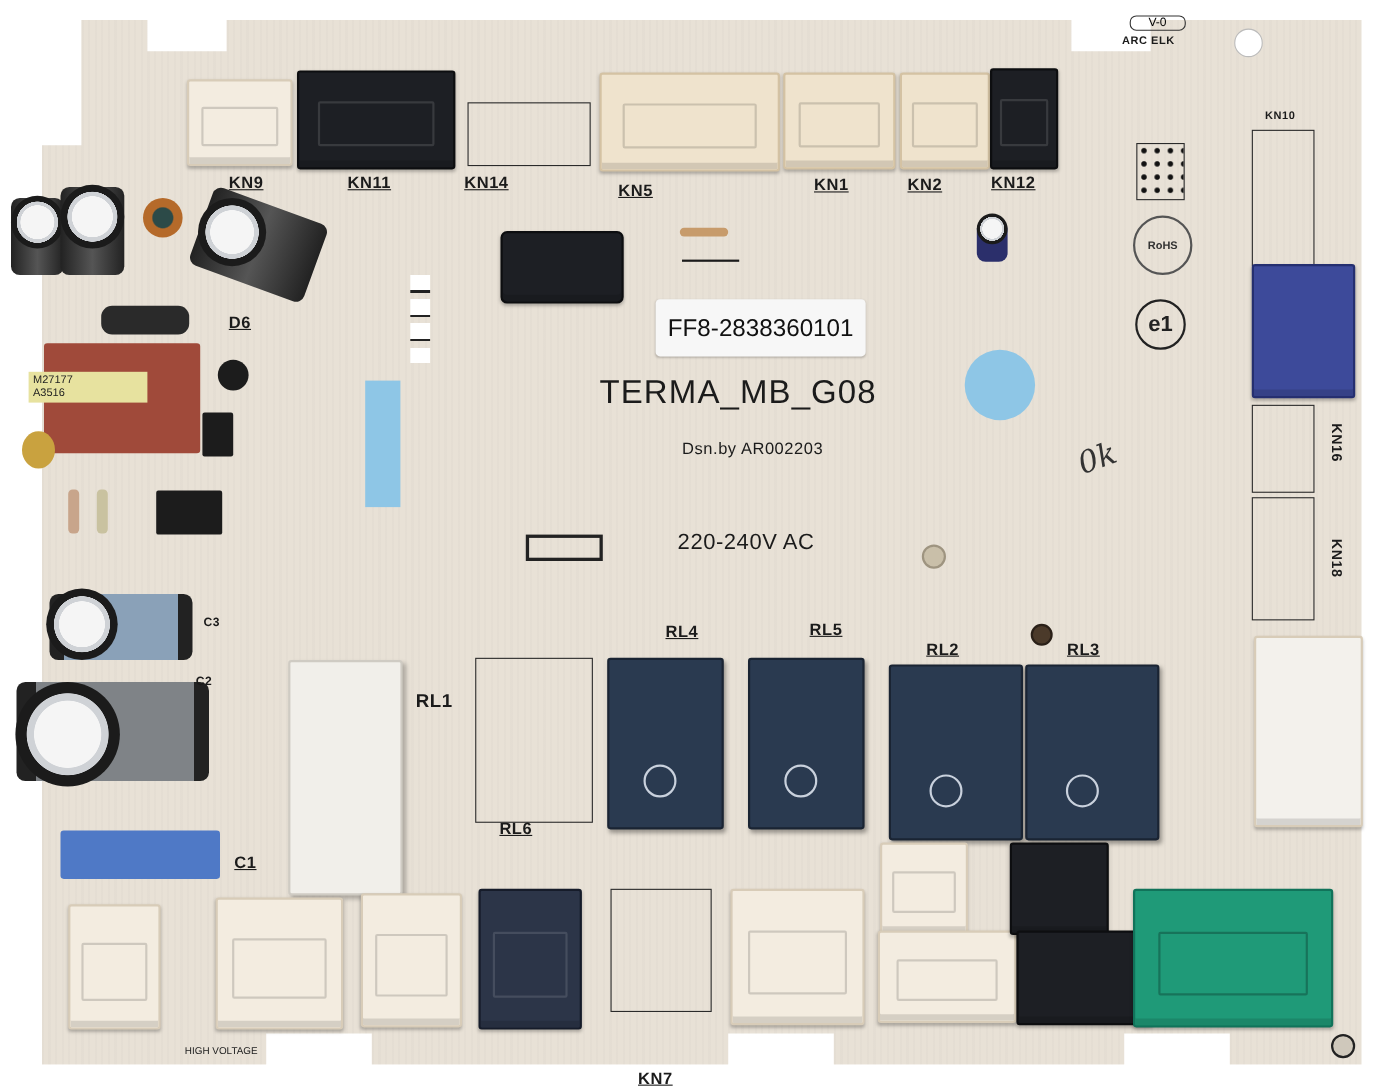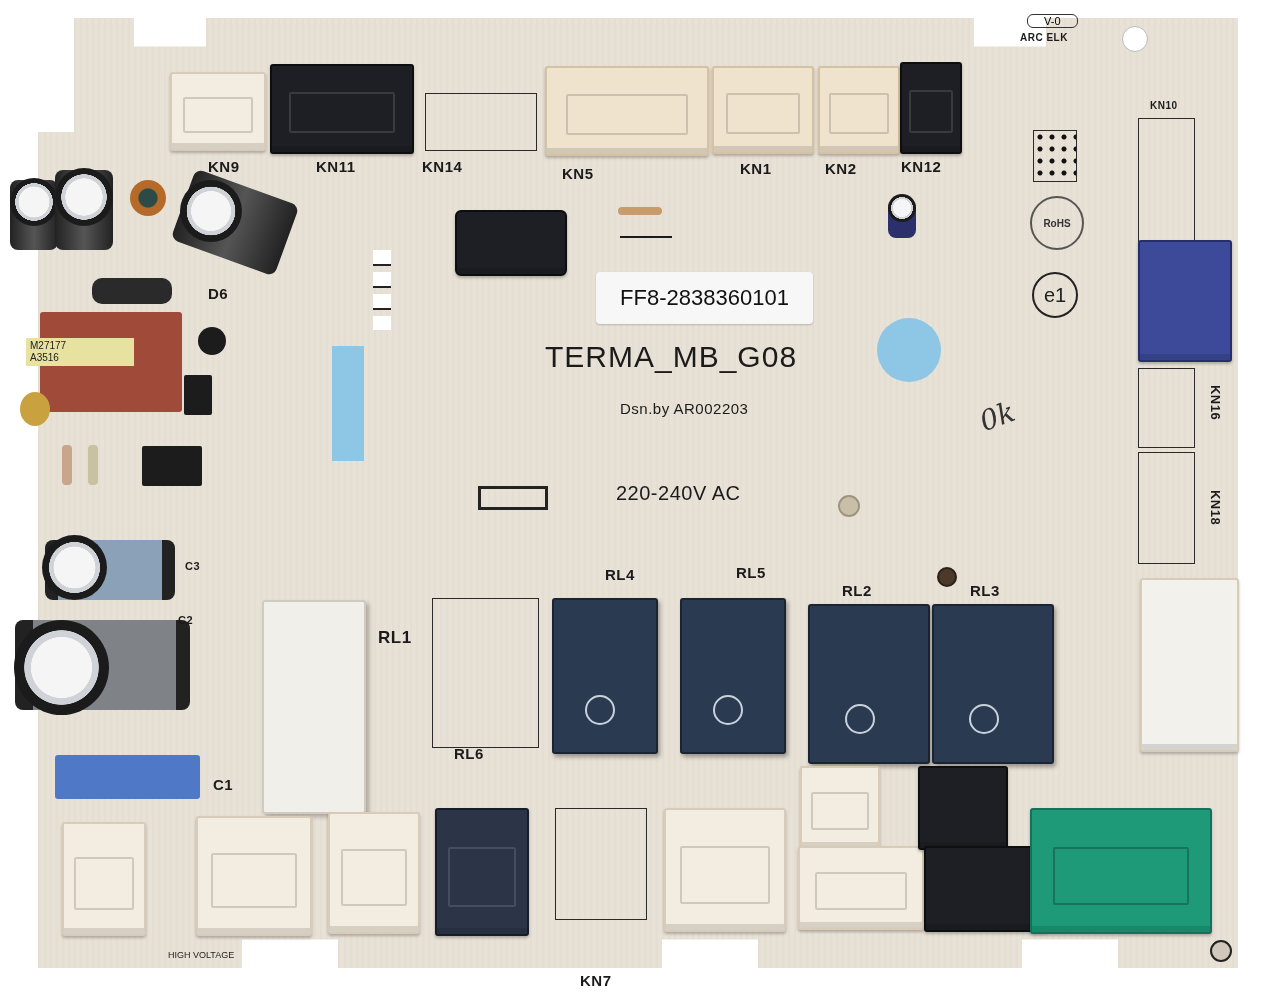--- a/index.html
+++ b/index.html
@@ -2,21 +2,21 @@
 <html><head>
 <meta charset="utf-8">
 <style>
   html,body{margin:0;padding:0;background:#ffffff;}
   body{width:1261px;height:993px;position:relative;overflow:hidden;font-family:"Liberation Sans",sans-serif;}
   .board{position:absolute;left:38px;top:18px;width:1200px;height:950px;background:#e8e1d6;
     clip-path:polygon(0% 12%,3% 12%,3% 0%,8% 0%,8% 3%,14% 3%,14% 0%,78% 0%,78% 3%,84% 3%,84% 0%,100% 0%,100% 100%,90% 100%,90% 97%,82% 97%,82% 100%,60% 100%,60% 97%,52% 97%,52% 100%,25% 100%,25% 97%,17% 97%,17% 100%,0% 100%);
     background-image:repeating-linear-gradient(90deg,rgba(0,0,0,0.015) 0 2px,transparent 2px 6px);}
   .abs{position:absolute;}
   .silk{position:absolute;color:#1b1b1b;font-weight:bold;letter-spacing:0.5px;}
-  .lbl{font-size:15px;}
+  .lbl{font-size:15px;text-decoration:underline;}
   .conn{position:absolute;border-radius:3px;box-shadow:inset 0 -6px 0 rgba(0,0,0,0.12),0 2px 3px rgba(0,0,0,0.25);}
   .conn.white{background:#f3ece0;border:2px solid #d8ccb8;}
   .conn.cream{background:#efe3cd;border:2px solid #d4c2a3;}
   .conn.black{background:#1d1f24;border:2px solid #0d0e10;}
   .conn.blue{background:#3d4a9a;border:2px solid #252f70;}
   .conn.navy{background:#2c3548;border:2px solid #161c2a;}
   .conn.green{background:#1f9a78;border:2px solid #11735a;}
   .conn .slot{position:absolute;left:12%;right:12%;top:30%;bottom:22%;border:2px solid rgba(0,0,0,0.15);border-radius:2px;}
   .relay{position:absolute;background:#2a3a50;border:2px solid #1a2433;border-radius:3px;box-shadow:2px 3px 4px rgba(0,0,0,0.35);}
   .relay .mark{position:absolute;left:30%;bottom:18%;width:26px;height:26px;border-radius:50%;border:2px solid #c9d1dd;}
@@ -69,39 +69,39 @@
 <div class="conn black" style="left:900px;top:62px;width:58px;height:88px;">
     <div class="slot" style="border-color:rgba(255,255,255,0.12)"></div>
   </div>
 <div class="silk lbl" style="left:901px;top:158px;">KN12</div>
 
 <div class="abs" style="left:1027px;top:14px;border:1px solid #333;border-radius:6px;padding:0 16px;font-size:11px;">V-0</div>
 <div class="silk" style="left:1020px;top:32px;font-size:10px;font-weight:bold;">ARC ELK</div>
 <div class="hole" style="left:1122px;top:26px;width:24px;height:24px;background:#fff;border:1px solid #bbb;"></div>
 <div class="outline" style="left:1033px;top:130px;width:42px;height:50px;border-width:1px;background:radial-gradient(circle,#111 2px,transparent 3px) 0 0/12px 12px;"></div>
 <div class="abs" style="left:1030px;top:196px;width:50px;height:50px;border:2px solid #555;border-radius:50%;display:flex;align-items:center;justify-content:center;font-size:10px;font-weight:bold;color:#333;">RoHS</div>
-<div class="abs" style="left:1032px;top:272px;width:42px;height:42px;border:2px solid #222;border-radius:50%;display:flex;align-items:center;justify-content:center;font-size:20px;font-weight:normal;color:#222;">e1</div>
+<div class="abs" style="left:1032px;top:272px;width:42px;height:42px;border:2px solid #222;border-radius:50%;display:flex;align-items:center;justify-content:center;font-size:20px;font-weight:bold;color:#222;">e1</div>
 
 <div class="outline" style="left:1138px;top:118px;width:55px;height:122px;border-width:1px;"></div>
 <div class="silk" style="left:1150px;top:100px;font-size:10px;">KN10</div>
 <div class="conn blue" style="left:1138px;top:240px;width:90px;height:118px;"></div>
 <div class="outline" style="left:1138px;top:368px;width:55px;height:78px;border-width:1px;"></div>
 <div class="silk" style="left:1198px;top:395px;font-size:13px;transform:rotate(90deg);">KN16</div>
 <div class="outline" style="left:1138px;top:452px;width:55px;height:110px;border-width:1px;"></div>
 <div class="silk" style="left:1198px;top:500px;font-size:13px;transform:rotate(90deg);">KN18</div>
 <div class="conn white" style="left:1140px;top:578px;width:95px;height:170px;background:#f3f1ec;"></div>
 
 <div class="conn black" style="left:455px;top:210px;width:108px;height:62px;border-radius:6px;"></div>
 
 <div class="abs" style="left:618px;top:207px;width:44px;height:8px;background:#c79b6b;border-radius:4px;"></div>
 <div class="trace" style="left:620px;top:236px;width:52px;height:2px;"></div>
 <div class="cap-body" style="left:888px;top:200px;width:28px;height:38px;background:#2b2f6b;"></div>
 <div class="cap" style="left:888px;top:194px;width:28px;height:28px;"></div>
 
-<div class="sticker" style="left:596px;top:272px;width:217px;height:52px;">FF8-2838360101</div>
+<div class="sticker" style="left:596px;top:272px;width:191px;height:52px;">FF8-2838360101</div>
 <div class="silk" style="left:545px;top:340px;font-size:30px;font-weight:normal;letter-spacing:1px;">TERMA_MB_G08</div>
 <div class="silk" style="left:620px;top:400px;font-size:15px;font-weight:normal;">Dsn.by AR002203</div>
 <div class="hole" style="left:877px;top:318px;width:64px;height:64px;"></div>
 <div class="silk" style="left:616px;top:482px;font-size:20px;font-weight:normal;">220-240V AC</div>
 <div class="trace" style="left:478px;top:486px;width:64px;height:18px;background:none;border:3px solid #222;"></div>
 <div class="drill" style="left:838px;top:495px;width:18px;height:18px;background:#c9bfa9;border-color:#9e9480;"></div>
 <div class="abs" style="left:980px;top:400px;font-size:28px;font-style:italic;color:#333;transform:rotate(-20deg);font-family:'DejaVu Serif',serif;">0k</div>
 
 <div class="cap-body" style="left:10px;top:180px;width:48px;height:70px;"></div>
 <div class="cap" style="left:10px;top:178px;width:48px;height:48px;"></div>

